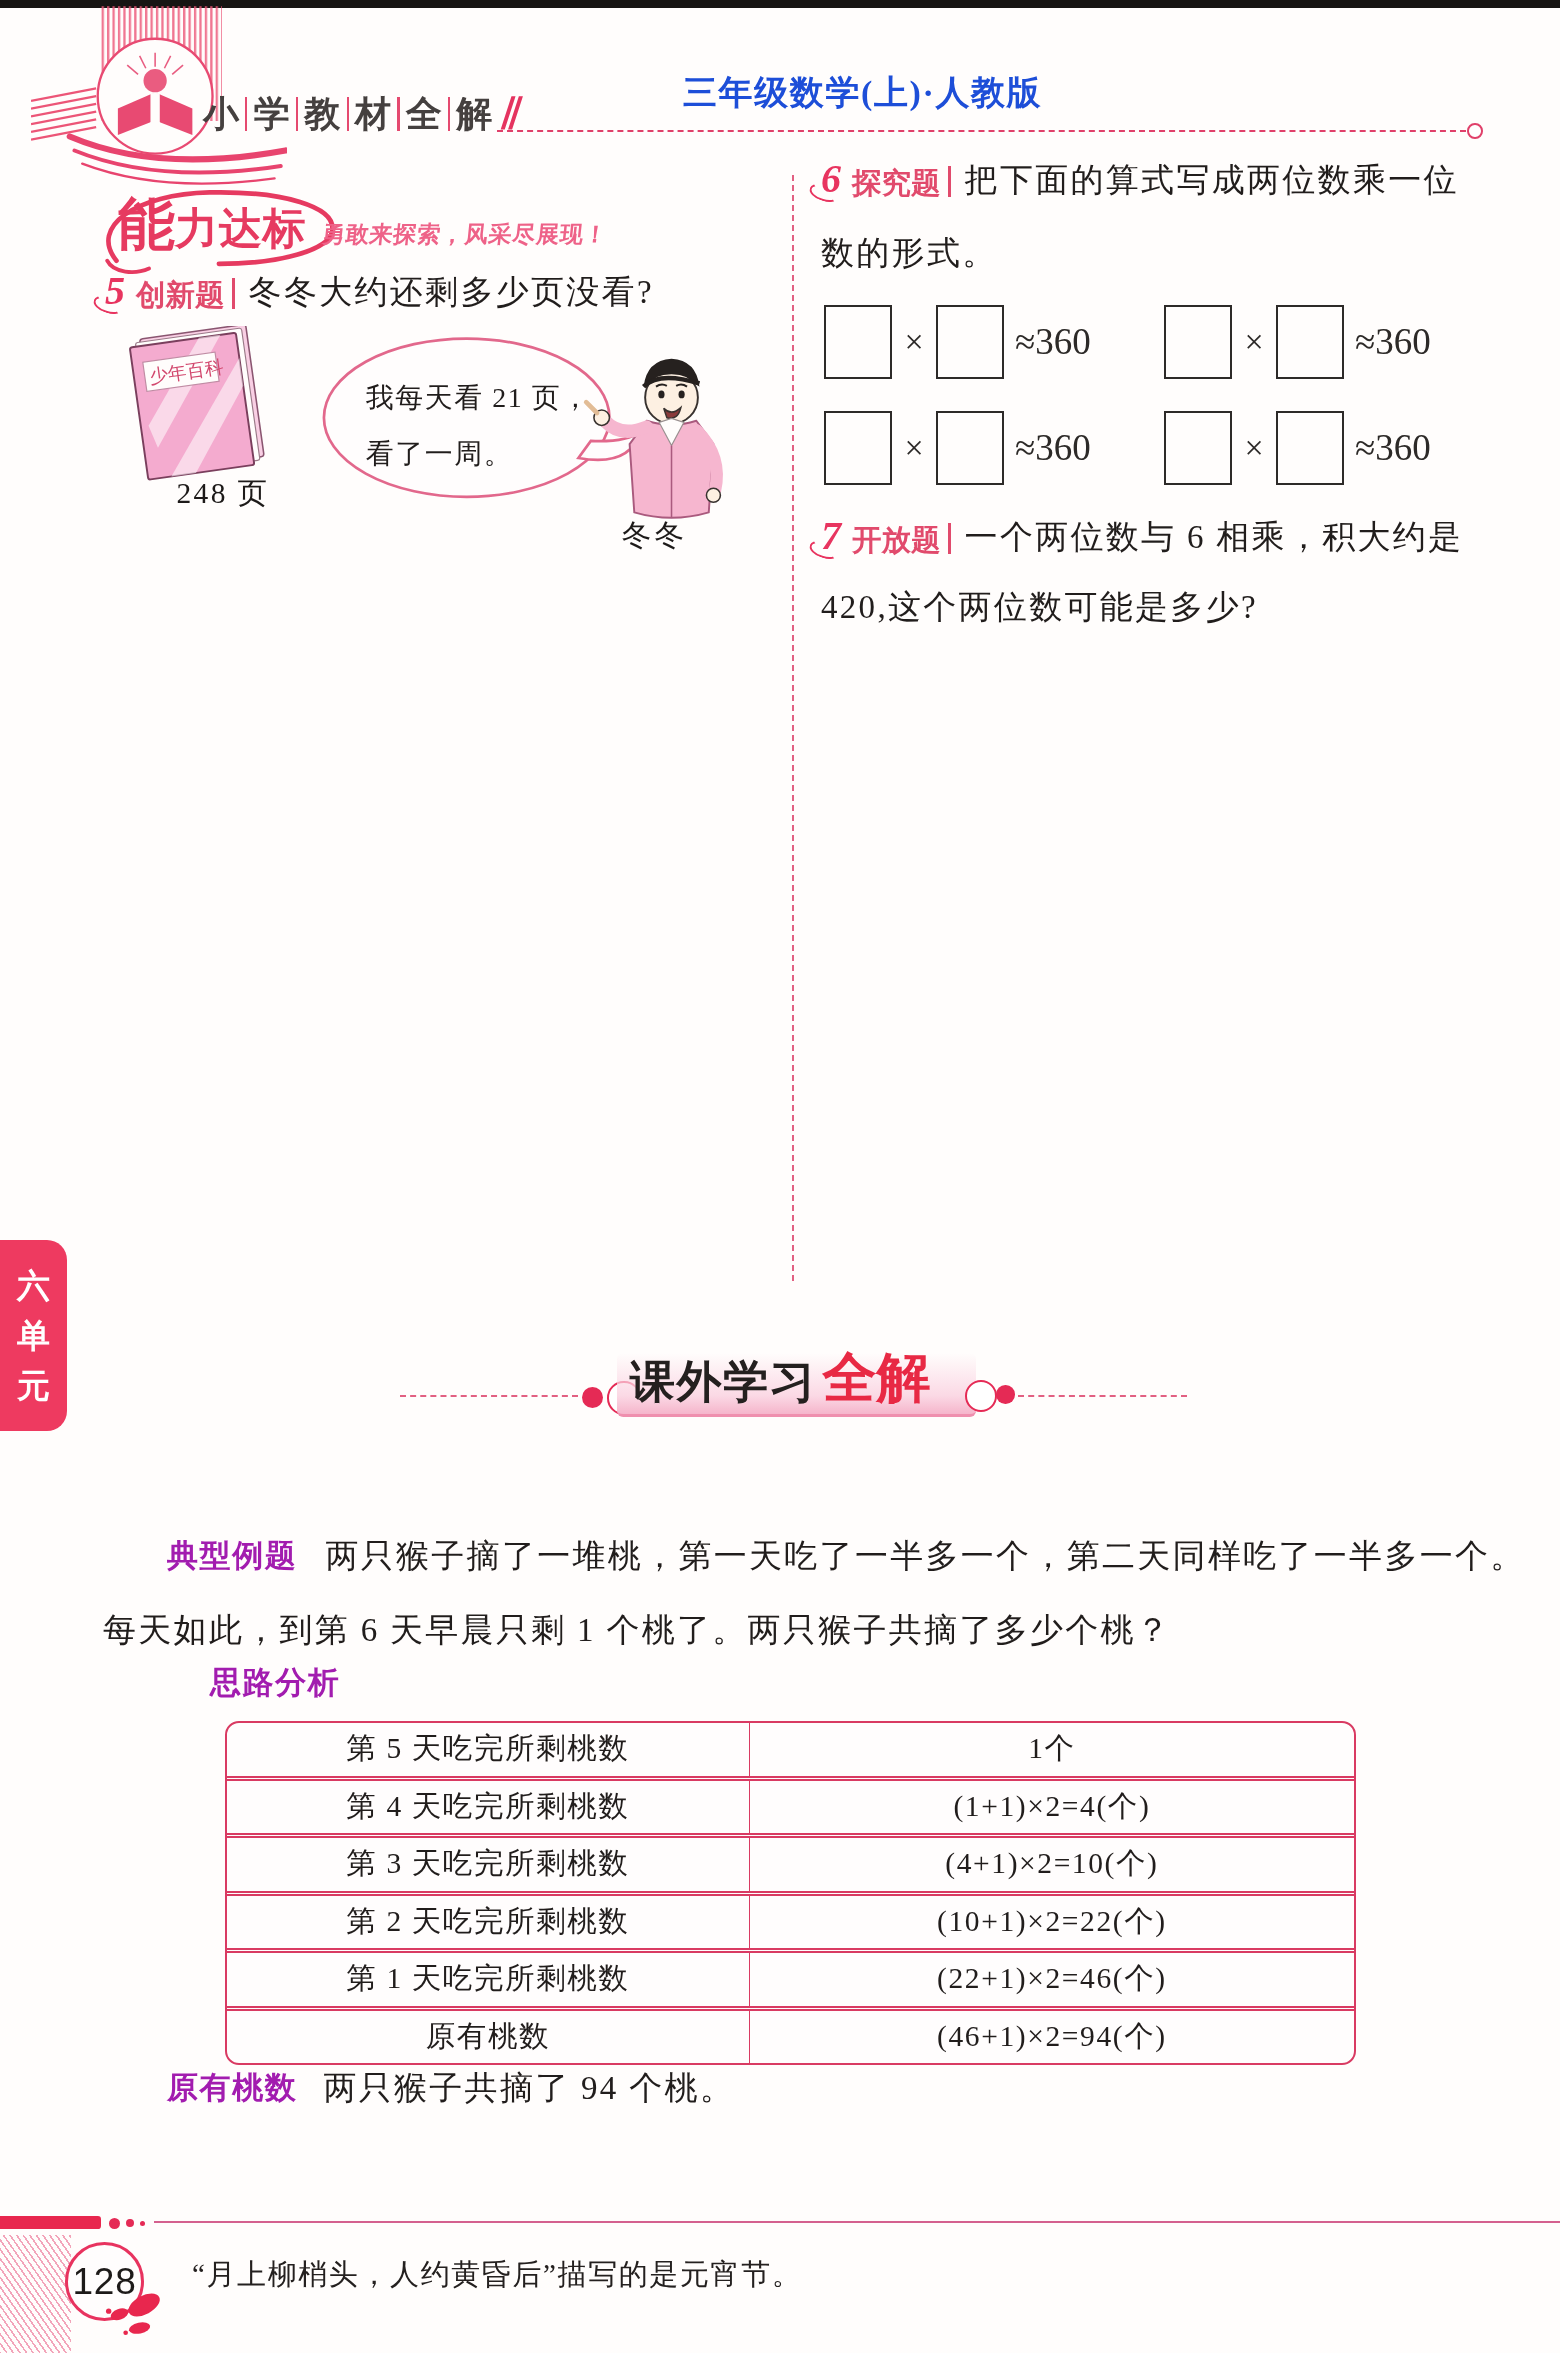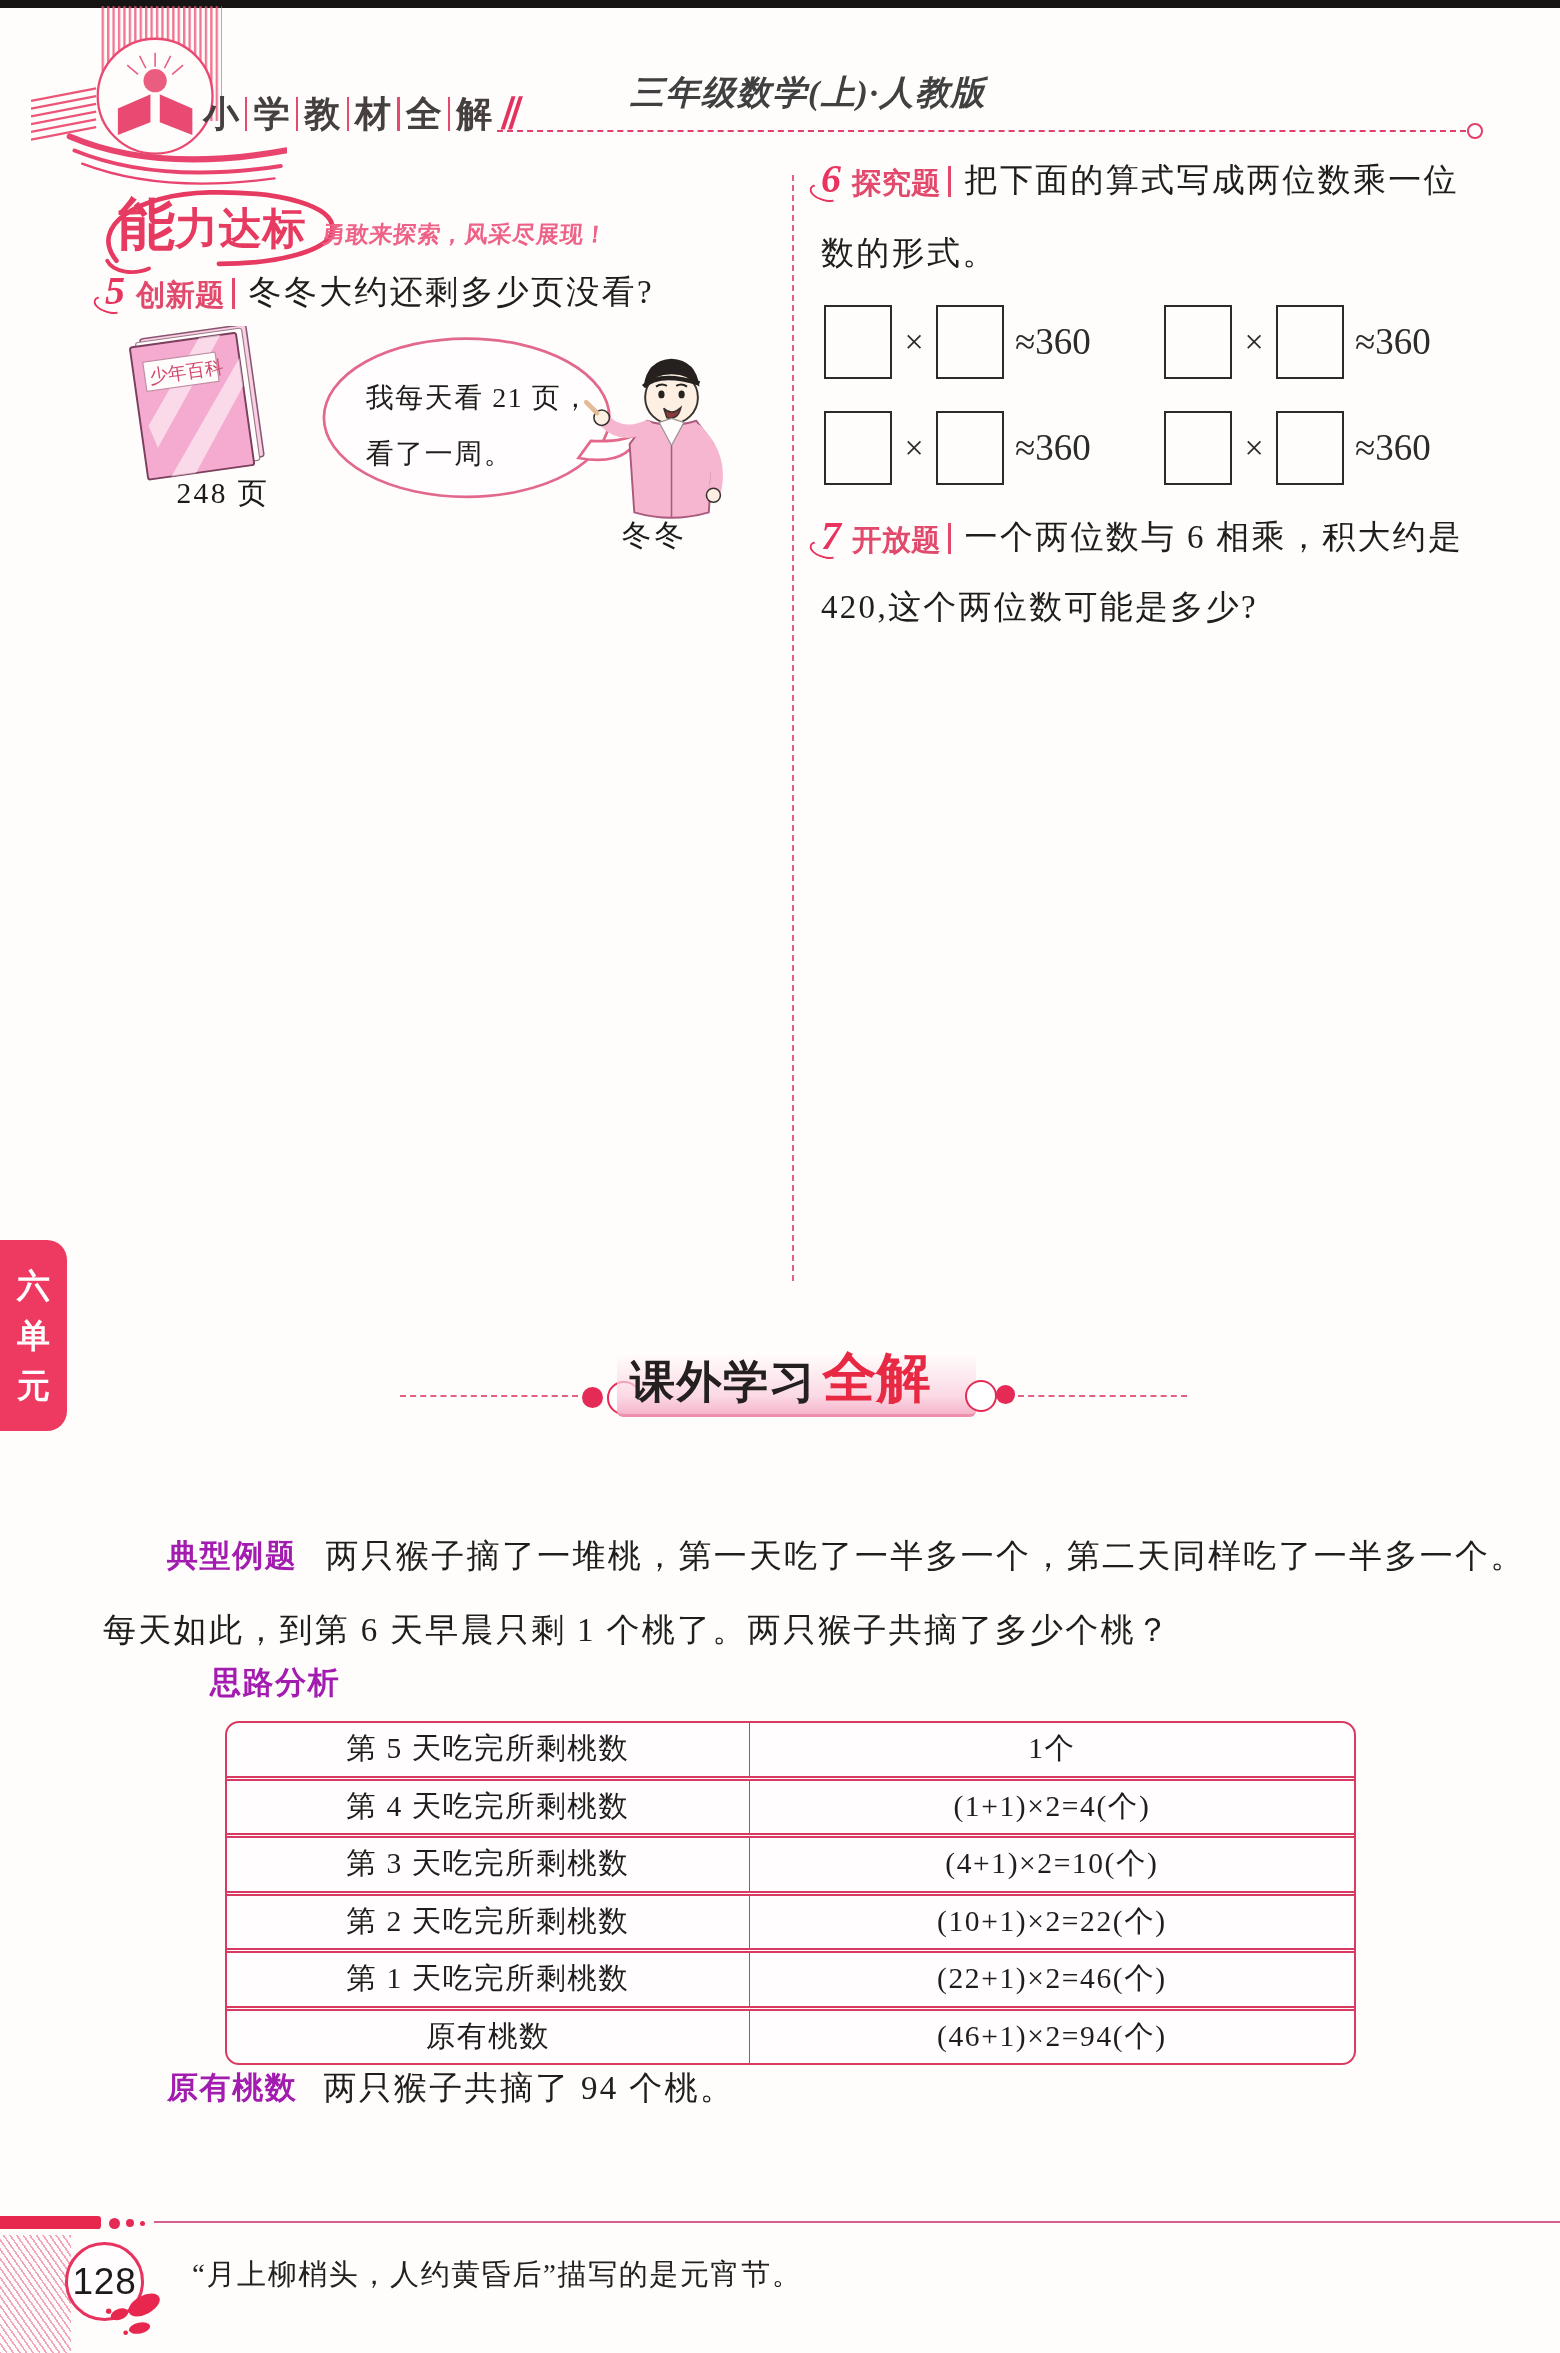--- a/index.html
+++ b/index.html
@@ -10,21 +10,21 @@
   }
   .abs{position:absolute;}
   
   .top-bar{left:0;top:0;width:1561px;height:7.8px;background:#171513;}
   .brand-row{left:203px;top:92px;display:flex;align-items:center;}
   .brand-char{font-size:36px;font-weight:bold;color:#45403f;line-height:1;}
   .brand-bar{width:2.3px;height:34px;background:#e5496f;margin:0 6.2px;}
   .brand-slash{font-size:36px;font-weight:bold;color:#e5335f;margin-left:9.3px;transform:skewX(-18deg);}
   .header-dash{left:497px;top:130px;width:969px;height:0;border-top:2.3px dashed #e0406a;}
   .header-ring{left:1467px;top:123px;width:11.6px;height:11.6px;border:2.3px solid #e0406a;border-radius:50%;background:#fff;}
-  .edition{left:630px;top:70px;font-size:34px;font-weight:bold;letter-spacing:1.6px;color:#404040;font-style:italic;}
+  .edition{left:683px;top:70px;font-size:34px;font-weight:bold;letter-spacing:1.6px;color:#1d4ed8;}
   
   .ability-text{left:118px;top:196px;display:flex;align-items:flex-end;color:#e63a60;
     font-family:"Liberation Sans","DejaVu Sans",sans-serif;font-weight:bold;line-height:1;}
   .ability-big{font-size:57px;}
   .ability-rest{font-size:43px;padding-bottom:3.1px;letter-spacing:0.8px;}
   .tagline{left:322px;top:219px;font-size:23px;font-weight:bold;color:#ee6288;
     font-family:"Liberation Sans","DejaVu Sans",sans-serif;letter-spacing:0.8px;transform:skewX(-6deg);}
   
   .v-divider{left:792px;top:175px;height:1106px;width:0;border-left:2.3px dashed #e2higher;border-left:2.3px dashed #e26082;}
   .prob-row{display:flex;align-items:flex-end;}

